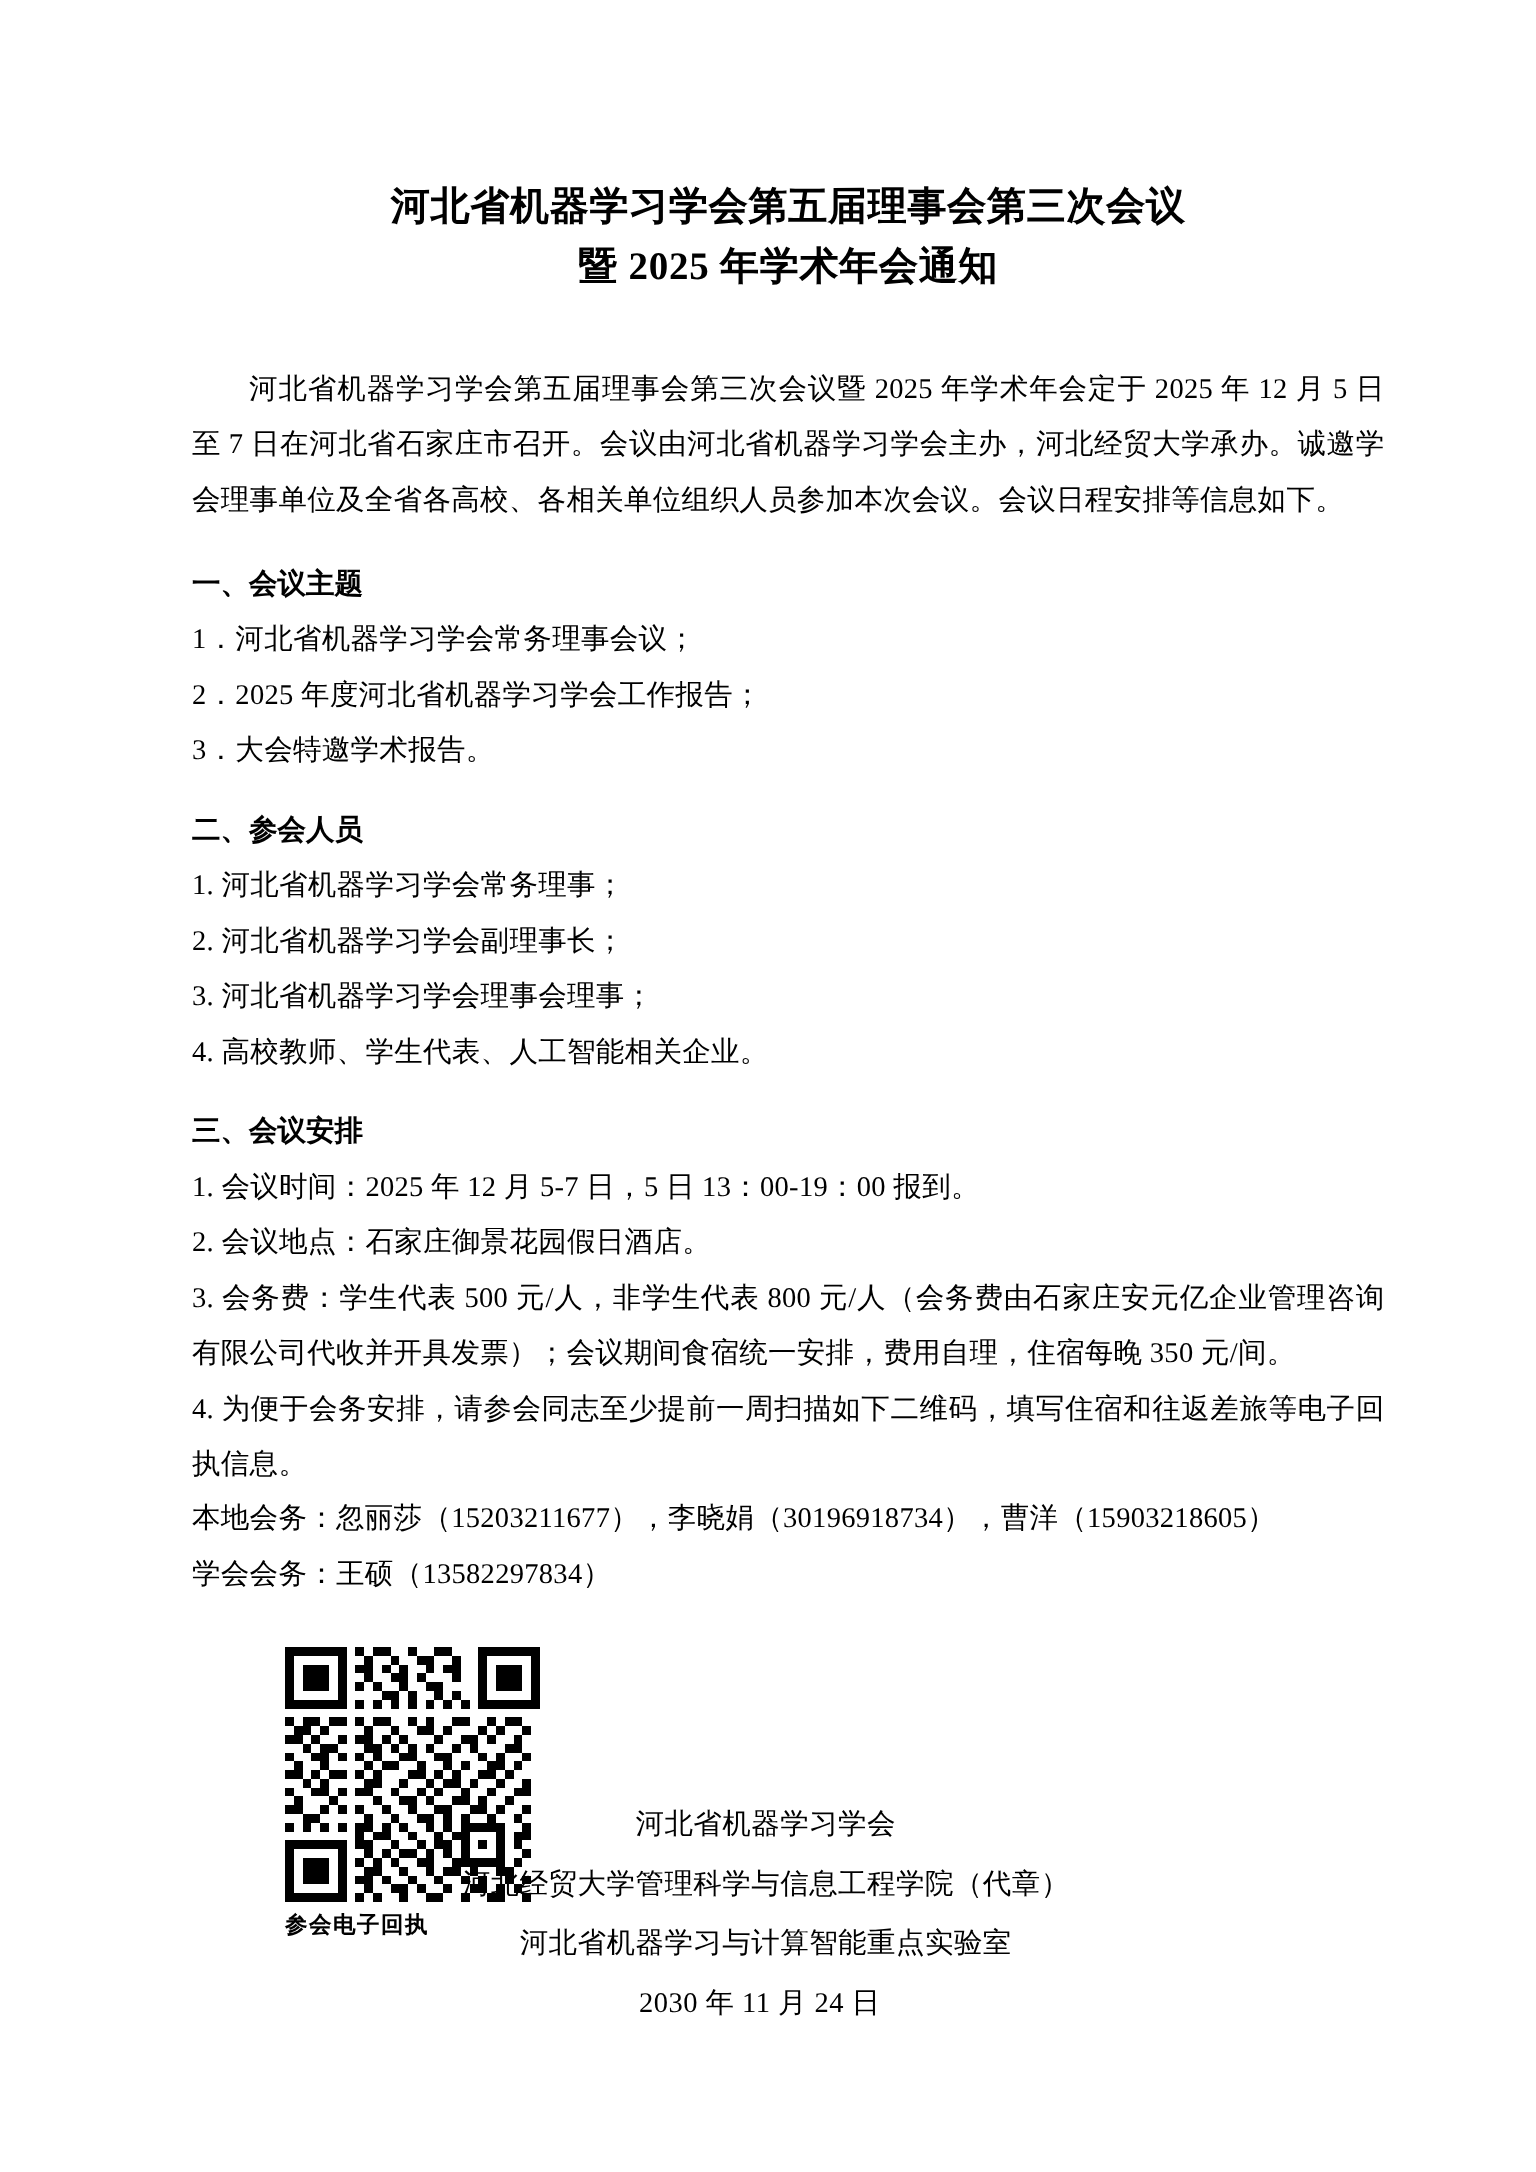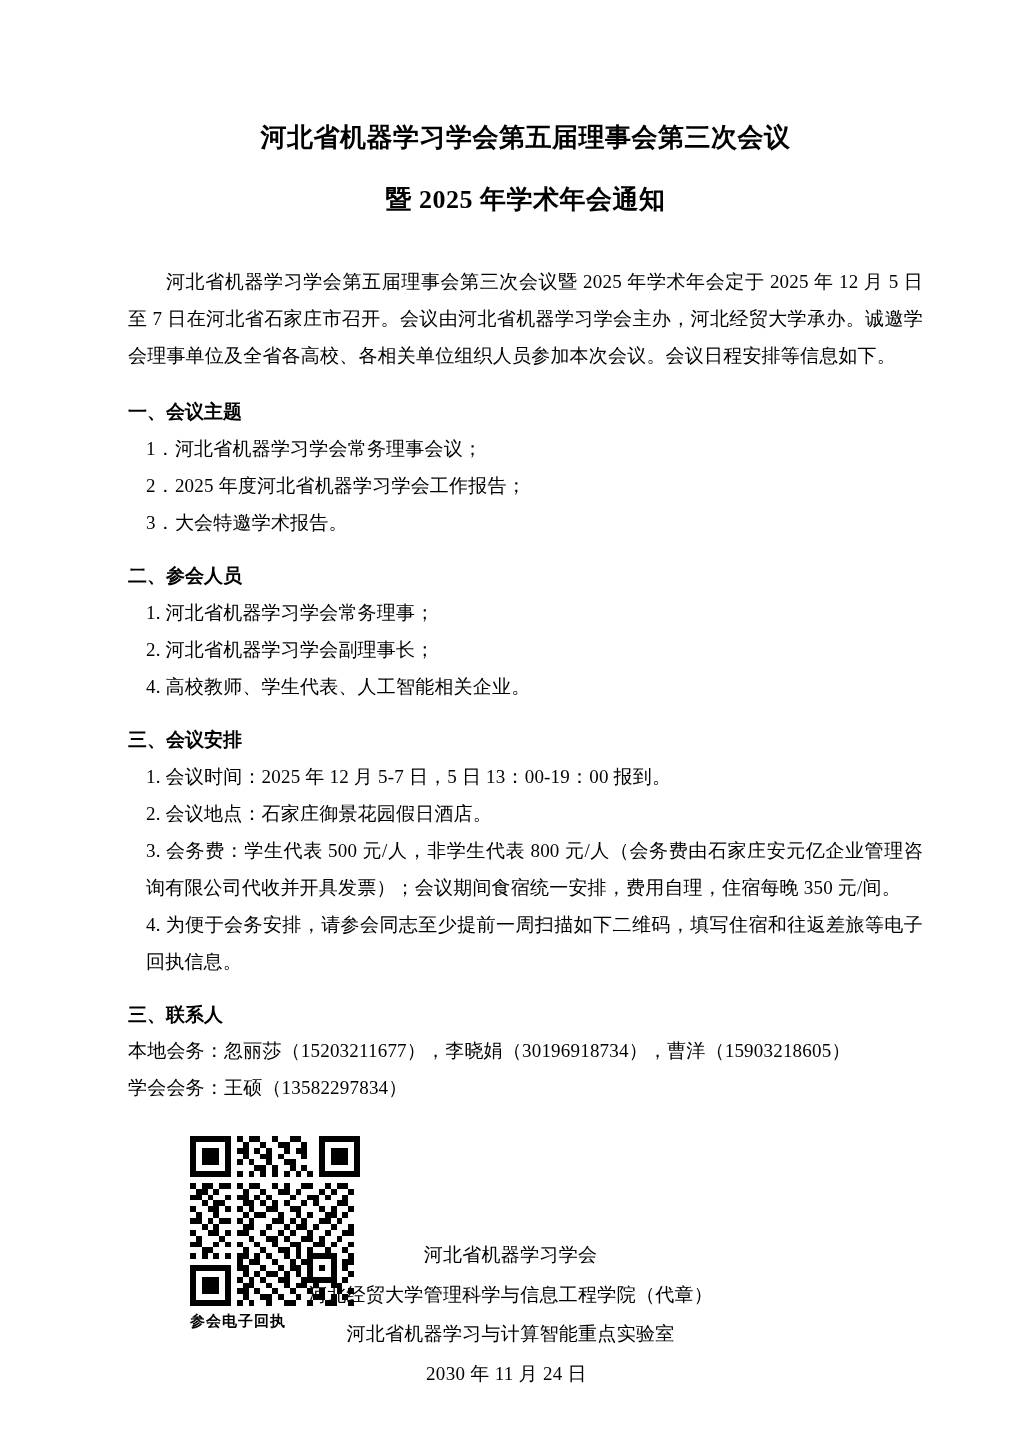--- a/index.html
+++ b/index.html
@@ -23,42 +23,40 @@
     position: relative;
   }
   .title-line {
     text-align: center;
     font-size: 26px;
     font-weight: bold;
     letter-spacing: 0.5px;
     line-height: 1.55;
   }
   .title-line.second {
-    margin-top: 22px;
   }
   .intro {
     margin-top: 42px;
     font-size: 19px;
     line-height: 1.95;
     text-align: justify;
     text-indent: 2em;
     letter-spacing: 0.2px;
   }
   .section-head {
     font-size: 19px;
     font-weight: bold;
     line-height: 1.95;
     margin-top: 16px;
   }
   .item {
     font-size: 19px;
     line-height: 1.95;
     text-align: justify;
     letter-spacing: 0.2px;
-    margin-left: 18px;
   }
   .item.indent-wrap {
     text-indent: 0;
   }
   .contact-line {
     font-size: 19px;
     line-height: 1.9;
     letter-spacing: 0.2px;
   }
   .qr-area {
@@ -103,29 +101,29 @@
   <p class="intro">河北省机器学习学会第五届理事会第三次会议暨 2025 年学术年会定于 2025 年 12 月 5 日至 7 日在河北省石家庄市召开。会议由河北省机器学习学会主办，河北经贸大学承办。诚邀学会理事单位及全省各高校、各相关单位组织人员参加本次会议。会议日程安排等信息如下。</p>
 
   <div class="section-head">一、会议主题</div>
   <div class="item">1．河北省机器学习学会常务理事会议；</div>
   <div class="item">2．2025 年度河北省机器学习学会工作报告；</div>
   <div class="item">3．大会特邀学术报告。</div>
 
   <div class="section-head">二、参会人员</div>
   <div class="item">1. 河北省机器学习学会常务理事；</div>
   <div class="item">2. 河北省机器学习学会副理事长；</div>
+  <div class="item">3. 河北省机器学习学会理事会理事；</div>
   <div class="item">4. 高校教师、学生代表、人工智能相关企业。</div>
 
   <div class="section-head">三、会议安排</div>
   <div class="item">1. 会议时间：2025 年 12 月 5-7 日，5 日 13：00-19：00 报到。</div>
   <div class="item">2. 会议地点：石家庄御景花园假日酒店。</div>
   <div class="item indent-wrap">3. 会务费：学生代表 500 元/人，非学生代表 800 元/人（会务费由石家庄安元亿企业管理咨询有限公司代收并开具发票）；会议期间食宿统一安排，费用自理，住宿每晚 350 元/间。</div>
   <div class="item indent-wrap">4. 为便于会务安排，请参会同志至少提前一周扫描如下二维码，填写住宿和往返差旅等电子回执信息。</div>
 
-  <div class="section-head">三、联系人</div>
   <div class="contact-line">本地会务：忽丽莎（15203211677），李晓娟（30196918734），曹洋（15903218605）</div>
   <div class="contact-line">学会会务：王硕（13582297834）</div>
 
   <div class="qr-area">
     <svg class="qr-code" viewBox="0 0 29 29" shape-rendering="crispEdges">
       <rect width="29" height="29" fill="#ffffff"></rect>
       <g fill="#000000">
 
         <rect x="0" y="0" width="7" height="1"></rect>
           <rect x="0" y="6" width="7" height="1"></rect>

